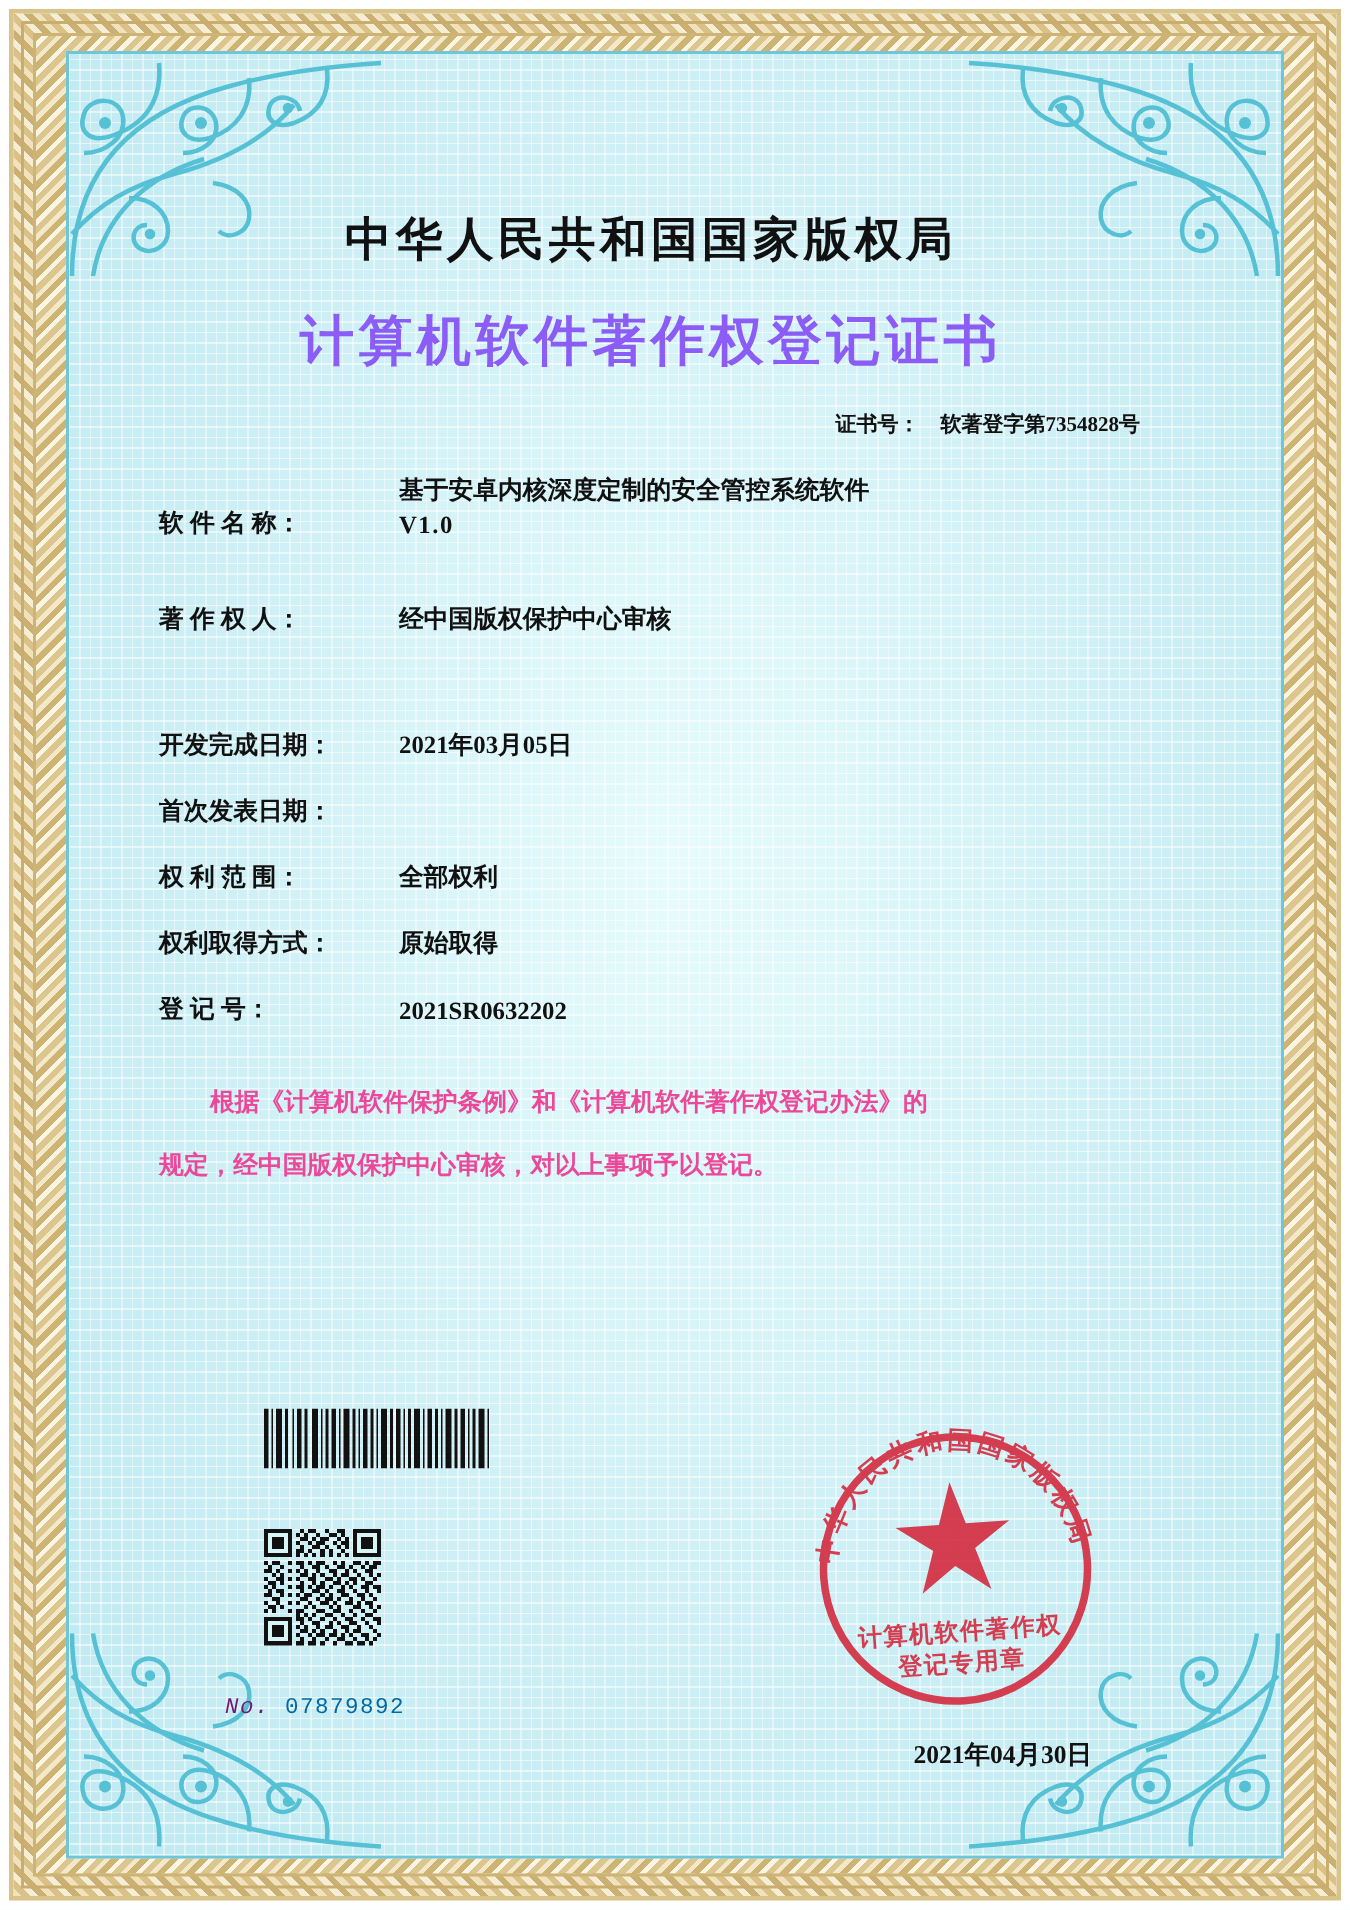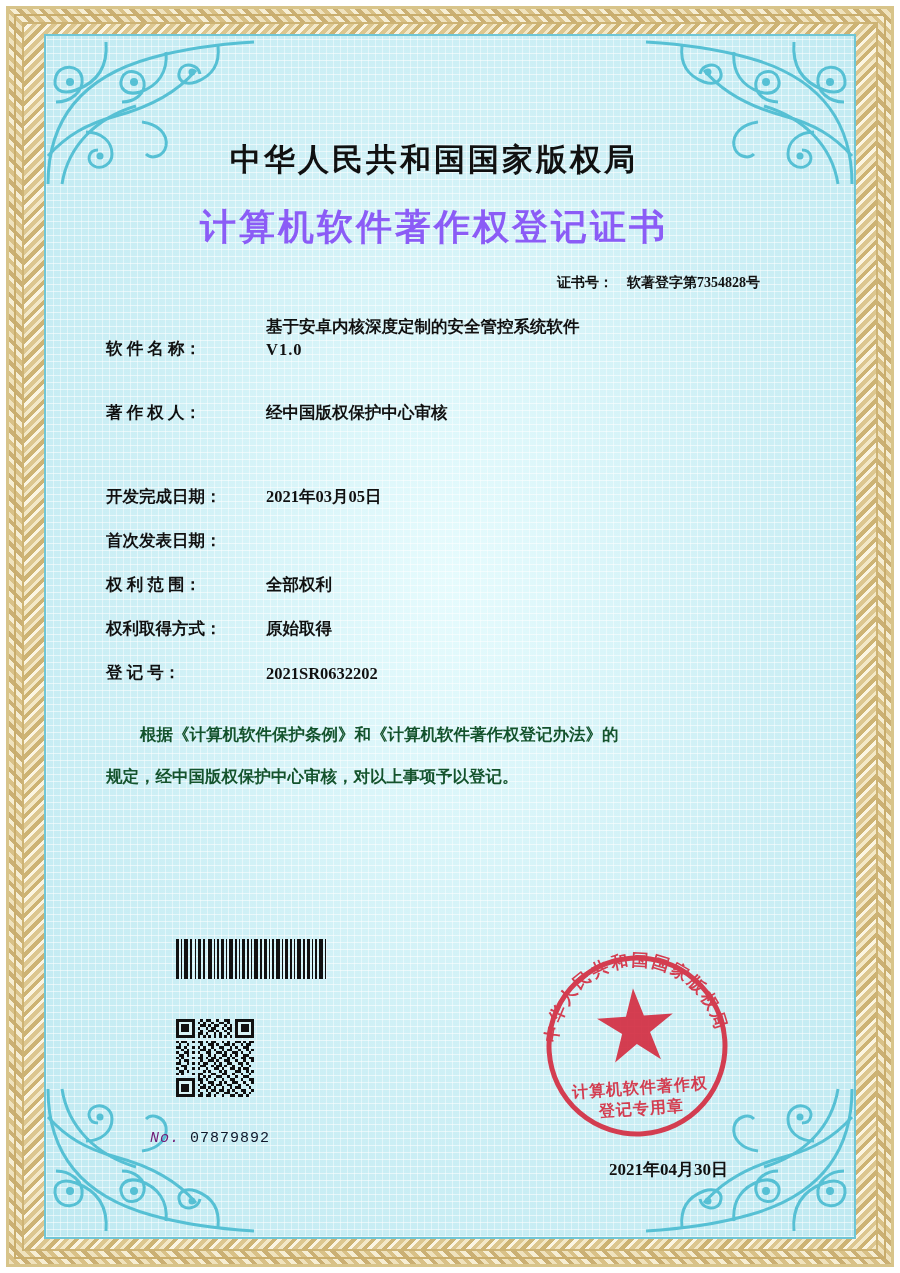--- a/index.html
+++ b/index.html
@@ -147,21 +147,21 @@
 
   .row.dated { margin-bottom: 22px; }
   .row.dated .val { font-family: "Liberation Serif", "DejaVu Serif", serif; }
 
   .statement {
     margin-top: 30px;
     padding-left: 62px;
     padding-right: 58px;
     font-size: 16.5px;
     line-height: 42px;
-    color: #14532d;
+    color: #ec4899;
     font-weight: bold;
   }
   .statement .p1 { text-indent: 34px; display: block; }
   .statement .p2 { display: block; }
 
   
   .barcode {
     position: absolute;
     left: 132px;
     top: 905px;
@@ -182,21 +182,21 @@
   .serial {
     position: absolute;
     left: 106px;
     top: 1096px;
     font-size: 15px;
     color: #7a7e86;
     letter-spacing: 1px;
     font-family: "Liberation Mono", "DejaVu Sans Mono", monospace;
   }
   .serial .no { color: #701a75; font-style: italic; }
-  .serial .digits { color: #0f172a; }
+  .serial .digits { color: #0369a1; }
 
   .issue-date {
     position: absolute;
     right: 96px;
     top: 1092px;
     font-size: 17px;
     font-weight: bold;
     color: #111;
     margin-top: 32px;
   }

